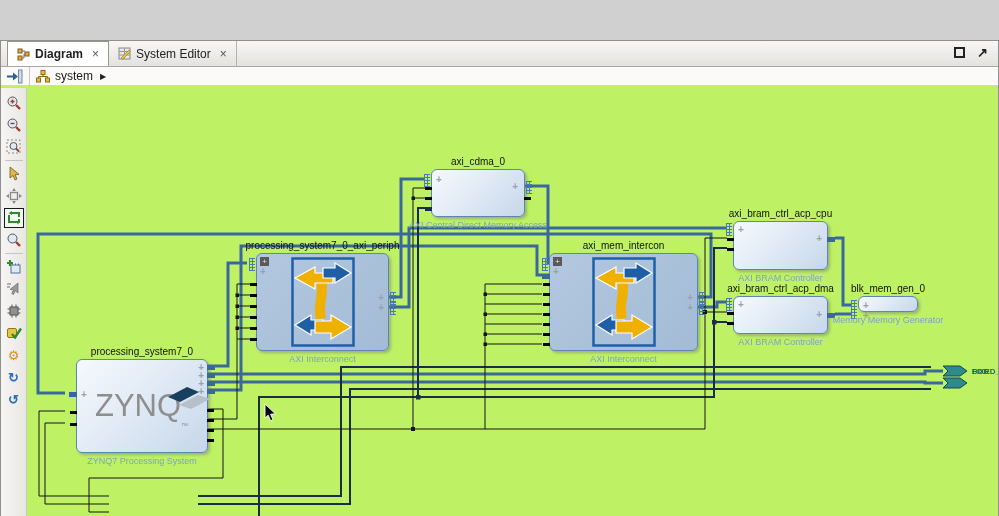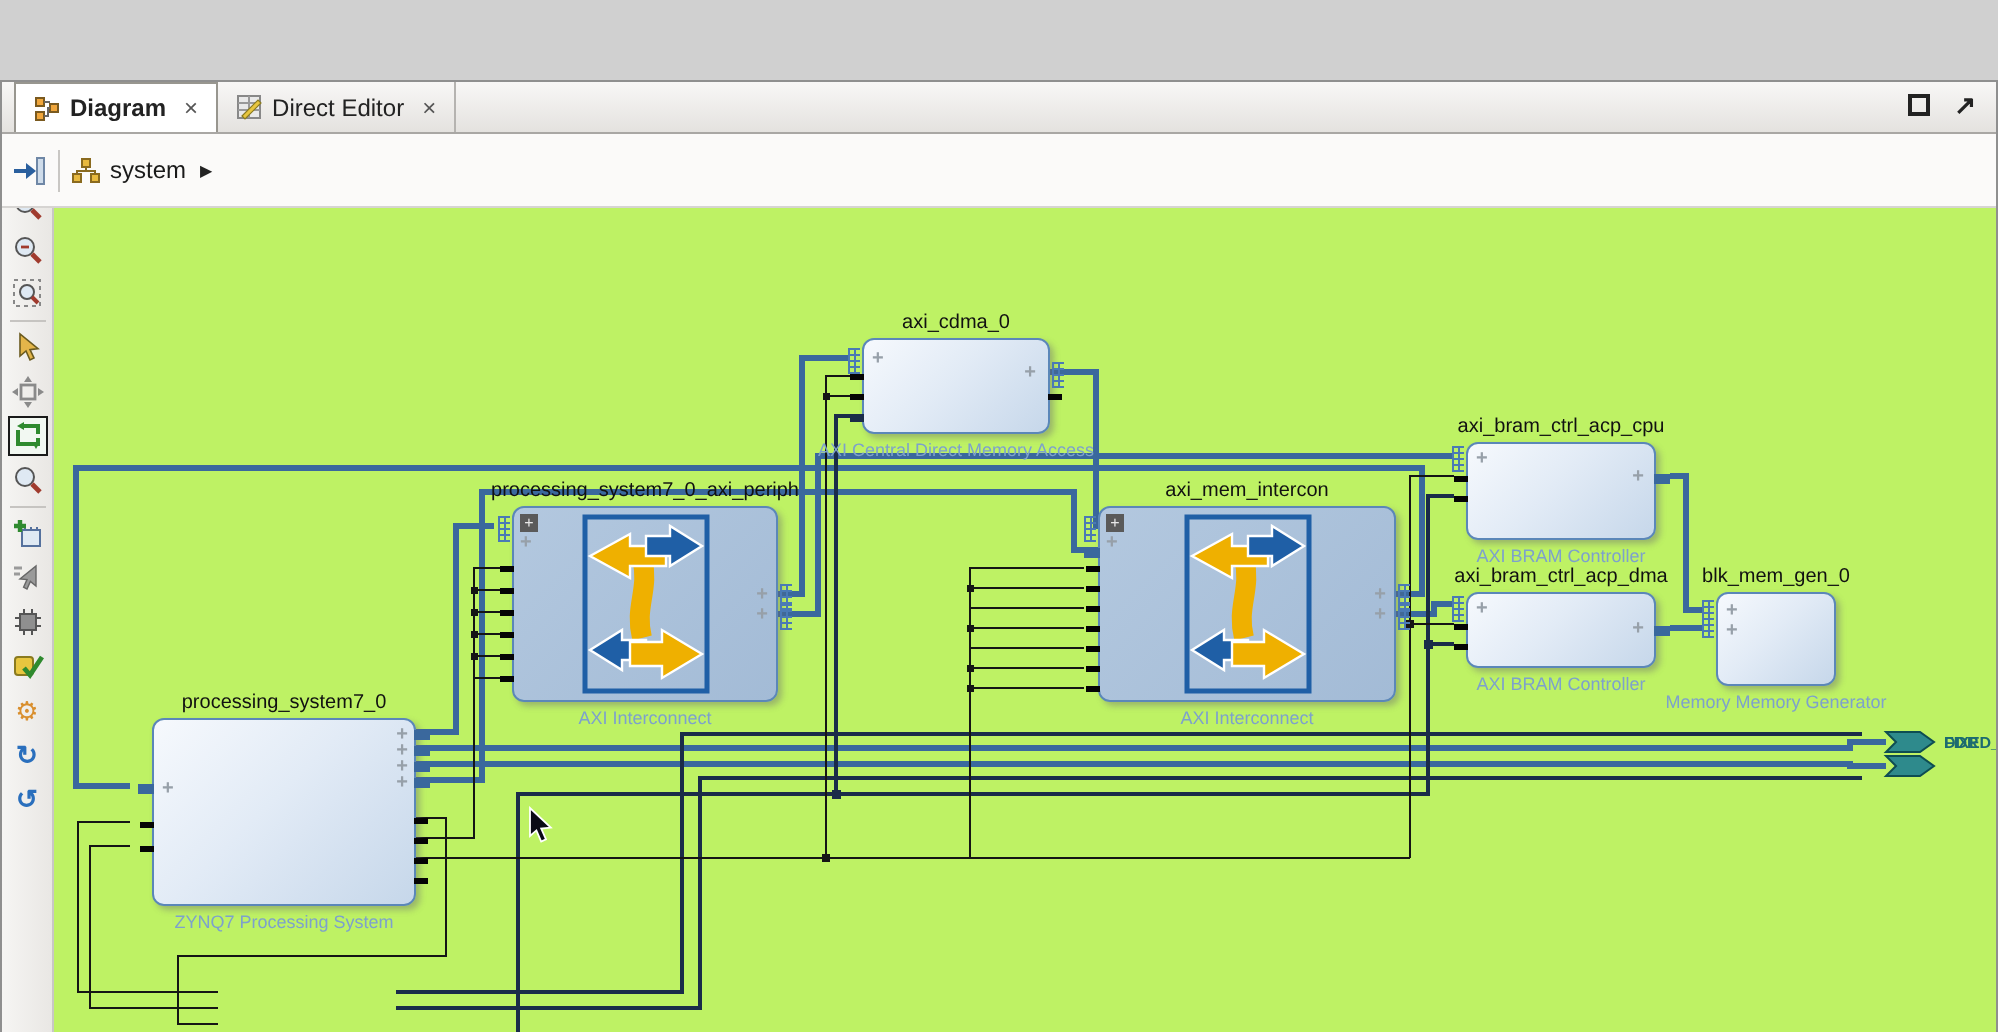--- a/index.html
+++ b/index.html
@@ -14,21 +14,21 @@
   .tab { height:25px; display:flex; align-items:center; gap:5px; padding:0 9px;
          border-right:1px solid #b5b3b0; font-size:12px; color:#222; cursor:default; }
   .tab.active { background:#fff; border:1px solid #98968f; border-bottom:none;
                 font-weight:bold; margin-left:6px; }
   .tabclose { font-size:12px; color:#555; margin-left:4px; font-weight:normal; }
   .wctrl { position:absolute; right:10px; top:6px; display:flex; gap:12px; align-items:center; }
   .icon-max { width:11px; height:11px; border:2px solid #222; }
   .icon-float { font-size:13px; font-weight:bold; color:#222; line-height:11px; }
 
   
-  .crumbbar { position:absolute; left:0; top:26px; width:100%; height:37px; background:#fbfaf9;
+  .crumbbar { position:absolute; left:0; top:26px; width:100%; height:19px; background:#fbfaf9;
               border-bottom:1px solid #d6d4d2; display:flex; align-items:center; font-size:12px;
               color:#1a1a1a; z-index:29; }
   .crumb-sep { height:21px; border-left:1px solid #c9c7c4; margin:0 6px 0 6px; }
   .crumb-arrow { font-size:8px; margin-left:7px; color:#222; }
 
   
   .lbar { position:absolute; left:0; top:47px; width:26px; height:469px;
           background:linear-gradient(90deg,#f6f5f3,#e9e7e4); border-right:1px solid #c9c7c4;
           z-index:28; padding-top:3px; }
   .tbtn { width:20px; height:20px; margin:2px auto; display:flex; align-items:center;
@@ -91,21 +91,21 @@
       </svg>
       <span>Diagram</span>
       <span class="tabclose">×</span>
     </div>
     <div class="tab">
       <svg width="13" height="13" viewBox="0 0 13 13">
         <rect x="1" y="1" width="11" height="11" fill="#e9e9e9" stroke="#888"></rect>
         <path d="M1,4.5 H12 M1,8 H12 M6.5,1 V12" stroke="#999" fill="none"></path>
         <polygon points="3,11 11,3 12.5,4.5 4.5,12.5" fill="#e8c63f" stroke="#8a7a1f" stroke-width="0.6"></polygon>
       </svg>
-      <span>Direct Editor</span>
+      <span>System Editor</span>
       <span class="tabclose">×</span>
     </div>
     <div class="wctrl">
       <div class="icon-max"></div>
       <div class="icon-float">↗</div>
     </div>
   </div>
 
   <div class="crumbbar">
     <svg width="18" height="15" viewBox="0 0 18 15" style="margin-left:4px">
@@ -371,32 +371,40 @@
       <div class="btitle">axi_bram_ctrl_acp_dma</div>
       <div class="bsub">AXI BRAM Controller</div>
       <div class="dots" style="left:-8px;top:1px"></div>
       <span class="plus" style="left:4px;top:4px"></span>
       <div class="ps" style="left:-7px;top:15px"></div>
       <div class="ps" style="left:-7px;top:25px"></div>
       <div class="bs" style="right:-8px;top:16px"></div>
       <span class="plus" style="right:5px;top:14px"></span>
     </div>
 
-    <div class="block" style="left:857px;top:255px;width:60px;height:47px">
+    <div class="block" style="left:857px;top:255px;width:60px;height:16px">
       <div class="btitle">blk_mem_gen_0</div>
       <div class="bsub">Memory Memory Generator</div>
       <div class="dots" style="left:-8px;top:3px"></div>
       <span class="plus" style="left:4px;top:5px"></span>
       <div class="dots" style="left:-8px;top:12px;height:10px"></div>
       <span class="plus" style="left:4px;top:15px"></span>
     </div>
 
     <div class="block" style="left:75px;top:318px;width:132px;height:94px">
       <div class="btitle">processing_system7_0</div>
       <div class="bsub">ZYNQ7 Processing System</div>
+      <div class="zlogo">
+        <span class="ztext">ZYNQ</span>
+        <svg class="zchev" width="46" height="26" viewBox="0 0 46 26">
+          <polygon points="2,11 21,1 33,6 14,16" fill="#173f5f"></polygon>
+          <polygon points="13,19 32,9 44,13 25,23" fill="#b6c0ca"></polygon>
+        </svg>
+        <span class="ztm">™</span>
+      </div>
       <div class="bs" style="left:-8px;top:32px"></div>
       <span class="plus" style="left:4px;top:31px"></span>
       <div class="ps" style="left:-7px;top:51px"></div>
       <div class="ps" style="left:-7px;top:63px"></div>
       <div class="bs" style="right:-8px;top:5px"></div>
       <span class="plus" style="right:3px;top:4px"></span>
       <div class="bs" style="right:-8px;top:13px"></div>
       <span class="plus" style="right:3px;top:12px"></span>
       <div class="bs" style="right:-8px;top:21px"></div>
       <span class="plus" style="right:3px;top:20px"></span>

